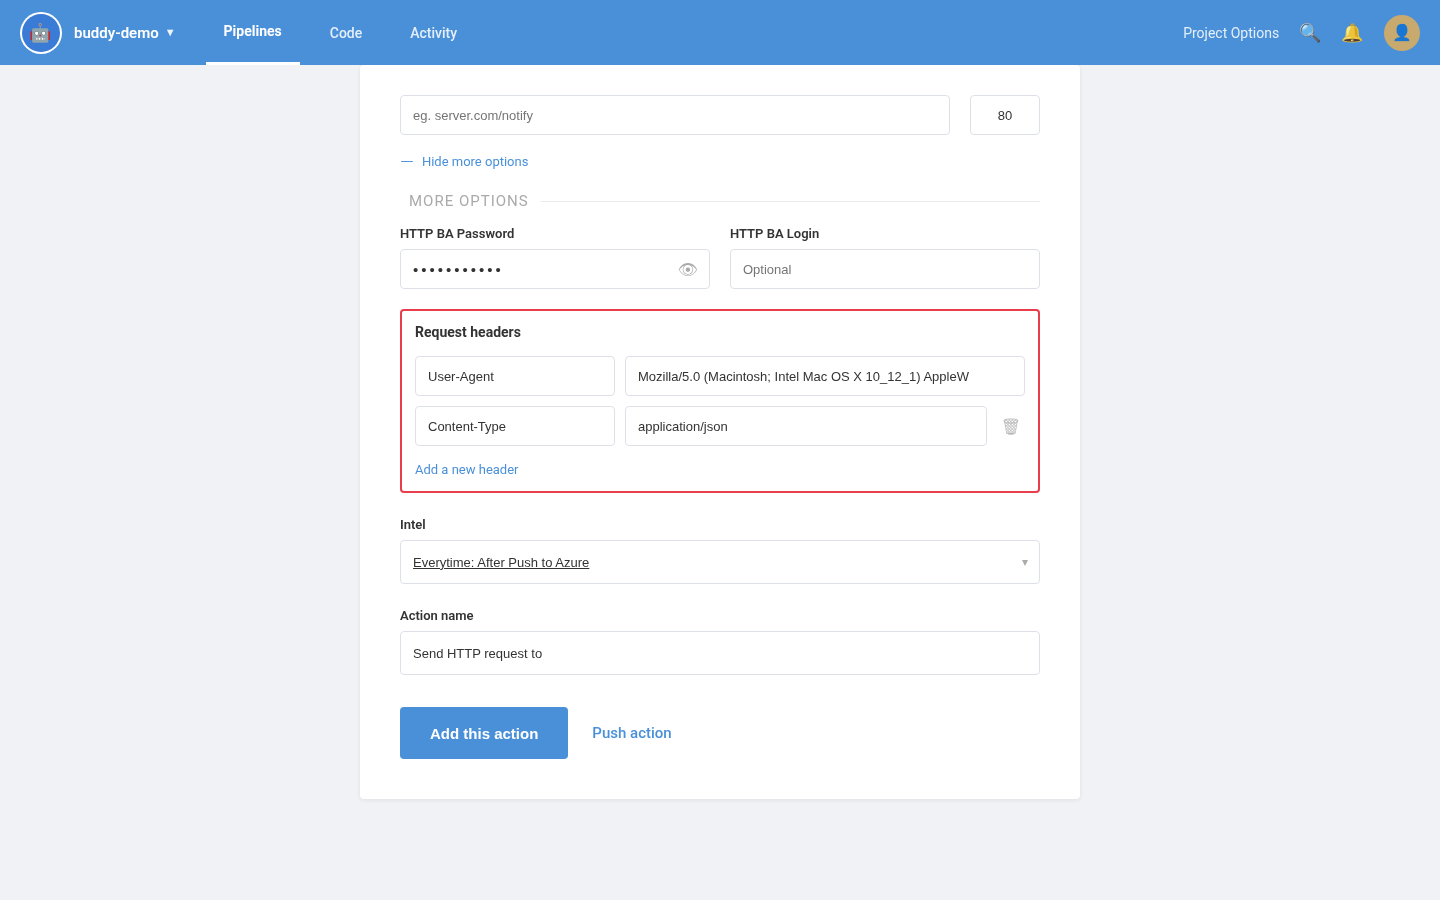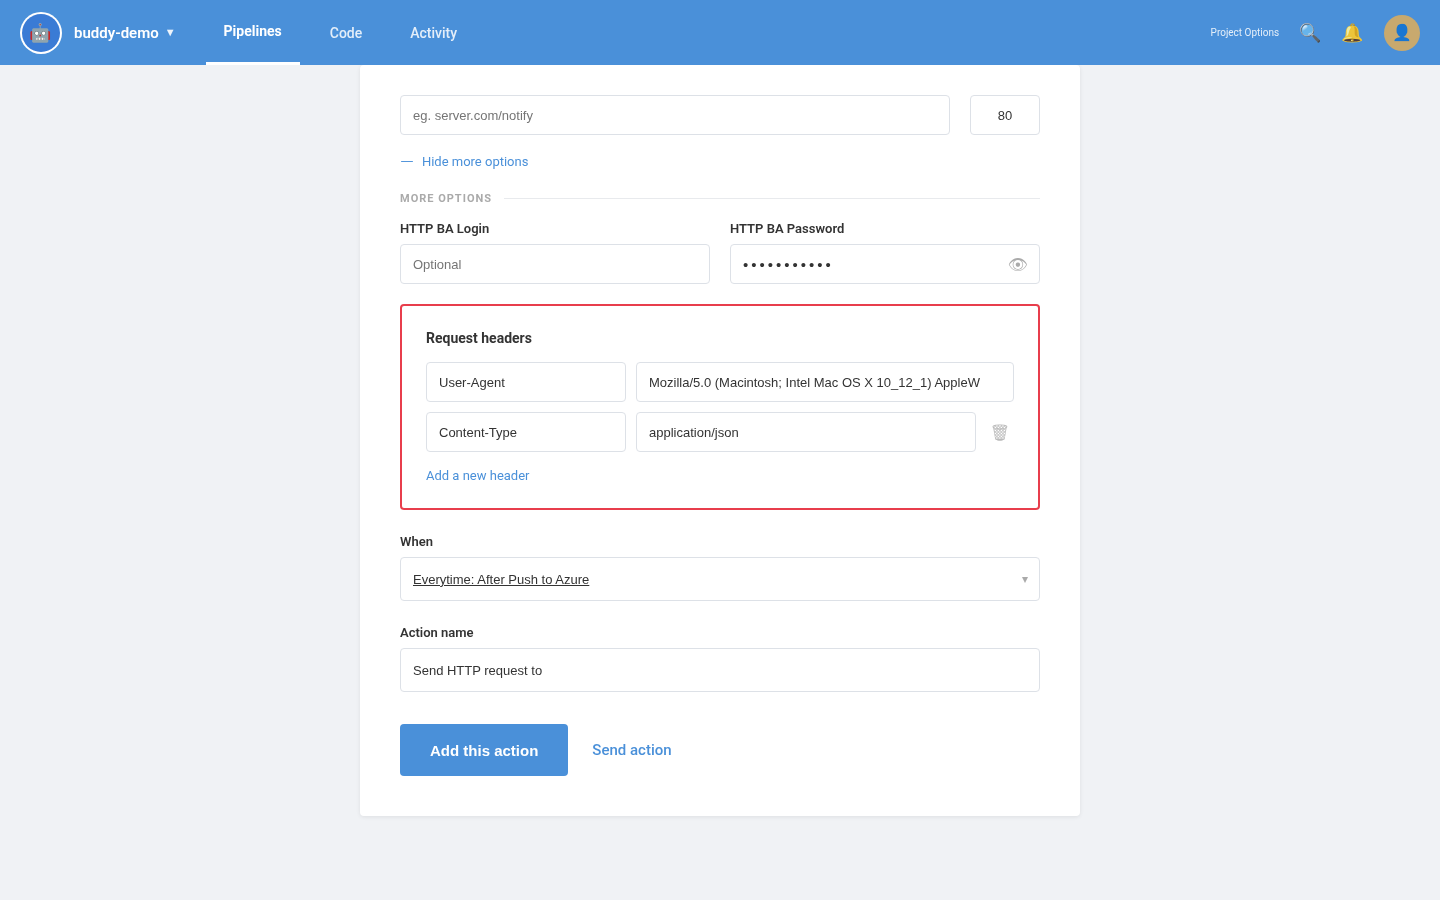--- a/index.html
+++ b/index.html
@@ -66,21 +66,21 @@
       opacity: 1;
       font-weight: 700;
       border-bottom: 3px solid white;
     }
     .topnav-right {
       margin-left: auto;
       display: flex; align-items: center; gap: 20px;
     }
     .topnav-project-options {
       color: white;
-      font-size: 10px;
+      font-size: 14px;
       opacity: 0.85;
       cursor: pointer;
     }
     .topnav-icon {
       color: white;
       font-size: 18px;
       cursor: pointer;
       opacity: 0.9;
     }
     .topnav-avatar {
@@ -155,29 +155,30 @@
     }
     .hide-options-link {
       color: #4a90d9;
       font-size: 13px;
       cursor: pointer;
       text-decoration: none;
     }
 
     
     .more-options-label {
-      font-size: 11px;
-      font-weight: 700;
+      font-size: 15px;
+      font-weight: 400;
       color: #aaa;
       letter-spacing: 1px;
       text-transform: uppercase;
       margin-bottom: 16px;
       display: flex;
       align-items: center;
       gap: 12px;
+      margin-left: 9px;
     }
     .more-options-label::after {
       content: '';
       flex: 1;
       height: 1px;
       background: #e8eaed;
     }
 
     
     .two-col-row {
@@ -223,21 +224,21 @@
       transform: translateY(-50%);
       color: #aaa;
       cursor: pointer;
       font-size: 16px;
     }
 
     
     .request-headers-section {
       border: 2px solid #e83e4c;
       border-radius: 4px;
-      padding: 24px;
+      padding: 13px;
       margin-bottom: 24px;
       margin-top: 9px;
     }
     .section-title {
       font-size: 14px;
       font-weight: 700;
       color: #333;
       margin-bottom: 16px;
     }
     .header-row {
@@ -393,30 +394,30 @@
       <span class="hide-options-dash">—</span>
       <a class="hide-options-link">Hide more options</a>
     </div>
 
     <div class="more-options-label">
       <span>MORE OPTIONS</span>
     </div>
 
     <div class="two-col-row">
       <div class="field-group">
-        <div class="field-label">HTTP BA Login</div>
-        <input class="field-input placeholder-style" type="text" placeholder="Optional" style="">
-      </div>
-      <div class="field-group">
         <div class="field-label">HTTP BA Password</div>
         <div class="password-wrapper">
           <input class="field-input" type="password" value="password123" style="">
           <span class="eye-icon">👁</span>
         </div>
       </div>
+      <div class="field-group">
+        <div class="field-label">HTTP BA Login</div>
+        <input class="field-input placeholder-style" type="text" placeholder="Optional" style="">
+      </div>
     </div>
 
     <div class="request-headers-section">
       <div class="section-title">Request headers</div>
 
       
       <div class="header-row">
         <input class="header-key-input" type="text" value="User-Agent" style="">
         <input class="header-value-input" type="text" value="Mozilla/5.0 (Macintosh; Intel Mac OS X 10_12_1) AppleW" style="">
       </div>
@@ -426,33 +427,33 @@
         <input class="header-key-input" type="text" value="Content-Type" style="">
         <input class="header-value-input" type="text" value="application/json" style="">
         <span class="delete-icon">🗑</span>
       </div>
 
       
       <a class="add-header-link">Add a new header</a>
     </div>
 
     <div class="when-section">
-      <div class="field-label">When</div>
+      <div class="field-label">Intel</div>
       <div class="when-select-wrapper">
         <select class="when-select">
           <option>Everytime: After Push to Azure</option>
         </select>
         <span class="when-select-caret">▾</span>
       </div>
     </div>
 
     <div class="action-name-section">
       <div class="field-label">Action name</div>
       <input class="action-name-input" type="text" value="Send HTTP request to" style="">
     </div>
 
     <div class="buttons-row">
       <button class="add-action-btn">Add this action</button>
-      <a class="test-action-link">Send action</a>
+      <a class="test-action-link">Push action</a>
     </div>
 
   </div>
 </div>
 
 </body></html>

